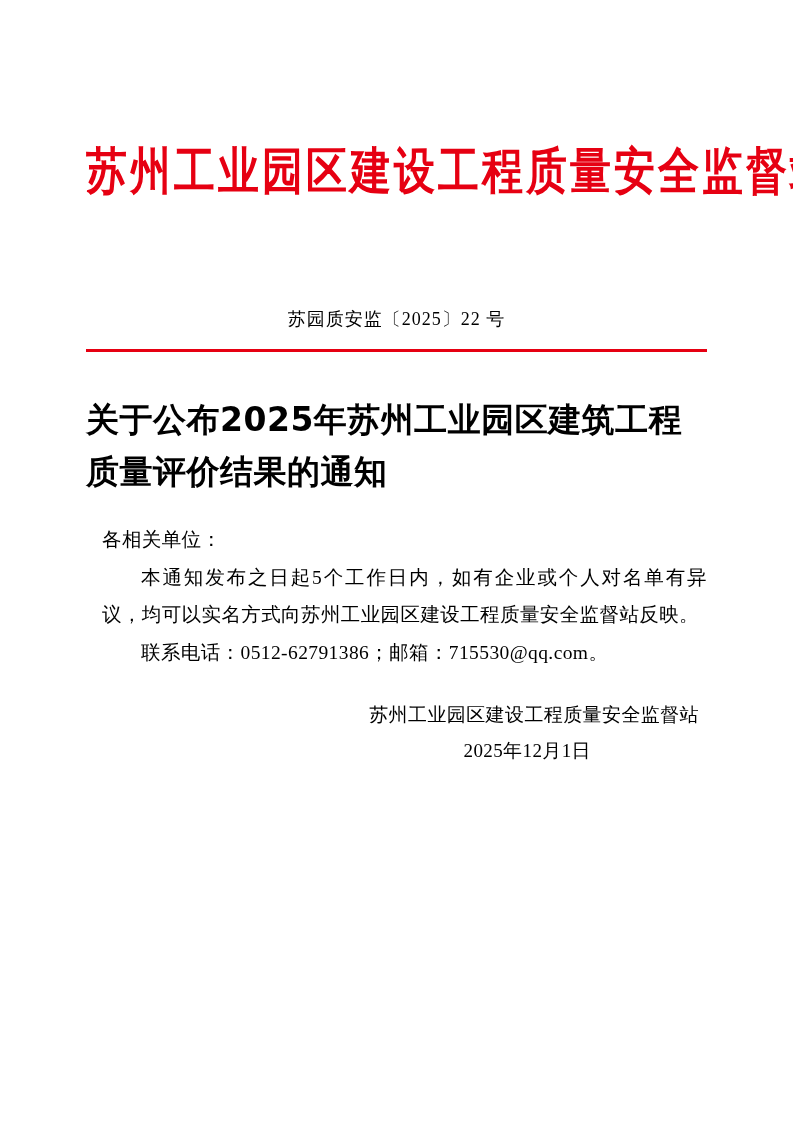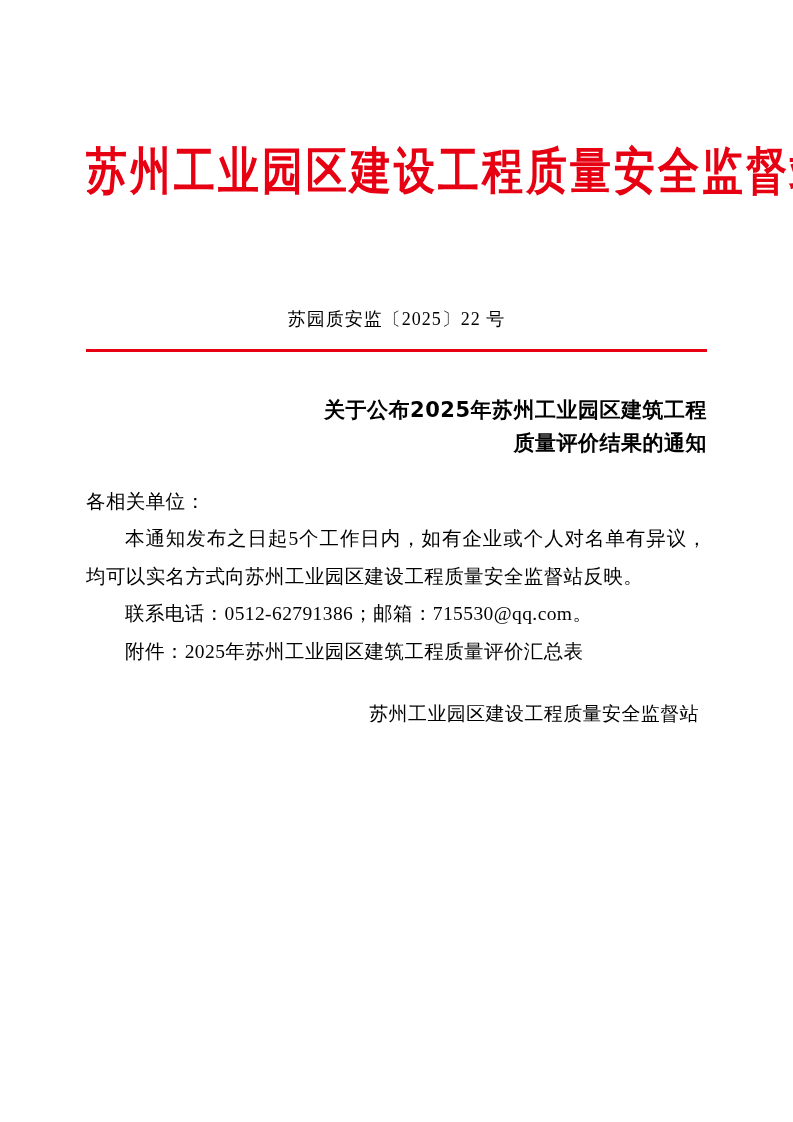--- a/index.html
+++ b/index.html
@@ -51,38 +51,39 @@
   .red-rule {
     margin-top: 18px;
     height: 2.4px;
     background: #e60012;
     width: 100%;
   }
 
   
   .doc-title {
     margin-top: 42px;
-    text-align: right;
-    font-size: 21px;
+    text-align: left;
+    font-size: 33px;
     font-weight: bold;
     line-height: 1.6;
     letter-spacing: 0.5px;
     font-family: "DejaVu Sans", "Liberation Sans", sans-serif;
   }
   .doc-title .line2 {
     display: block;
   }
 
   
   .body-wrap {
     margin-top: 22px;
     font-size: 19.5px;
     line-height: 1.92;
     letter-spacing: 0.4px;
     font-family: "Liberation Serif", "DejaVu Serif", serif;
+    margin-left: 16px;
   }
   .salutation {
     text-align: justify;
   }
   .para {
     text-indent: 2em;
     text-align: justify;
     text-align-last: left;
   }
   .para.j {
@@ -126,20 +127,20 @@
   </div>
 
   <div class="body-wrap">
     <div class="salutation">各相关单位：</div>
 
 
     <div class="para j">本通知发布之日起5个工作日内，如有企业或个人对名单有异议，均可以实名方式向苏州工业园区建设工程质量安全监督站反映。</div>
 
     <div class="contact">联系电话：0512-62791386；邮箱：715530@qq.com。</div>
 
-    <div class="attachment">附件：2025年苏州工业园区建筑工程质量评价汇总表</div>
   </div>
 
   <div class="signature">
     <div>苏州工业园区建设工程质量安全监督站</div>
+    <div class="sig-date">2025年12月1日</div>
   </div>
 
 </div>
 
 </body></html>

